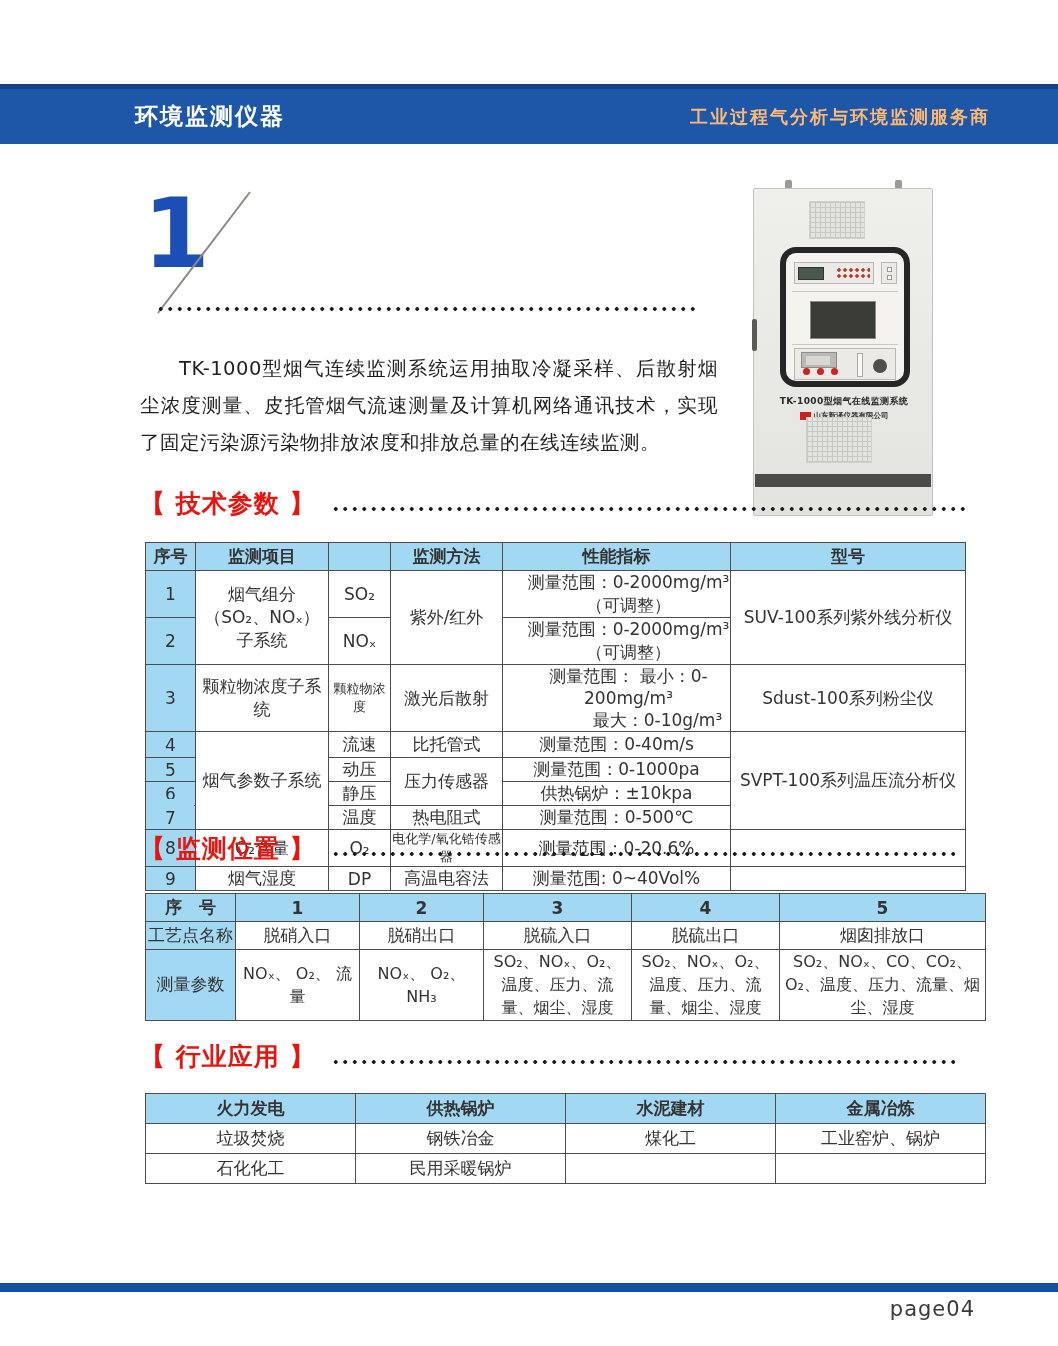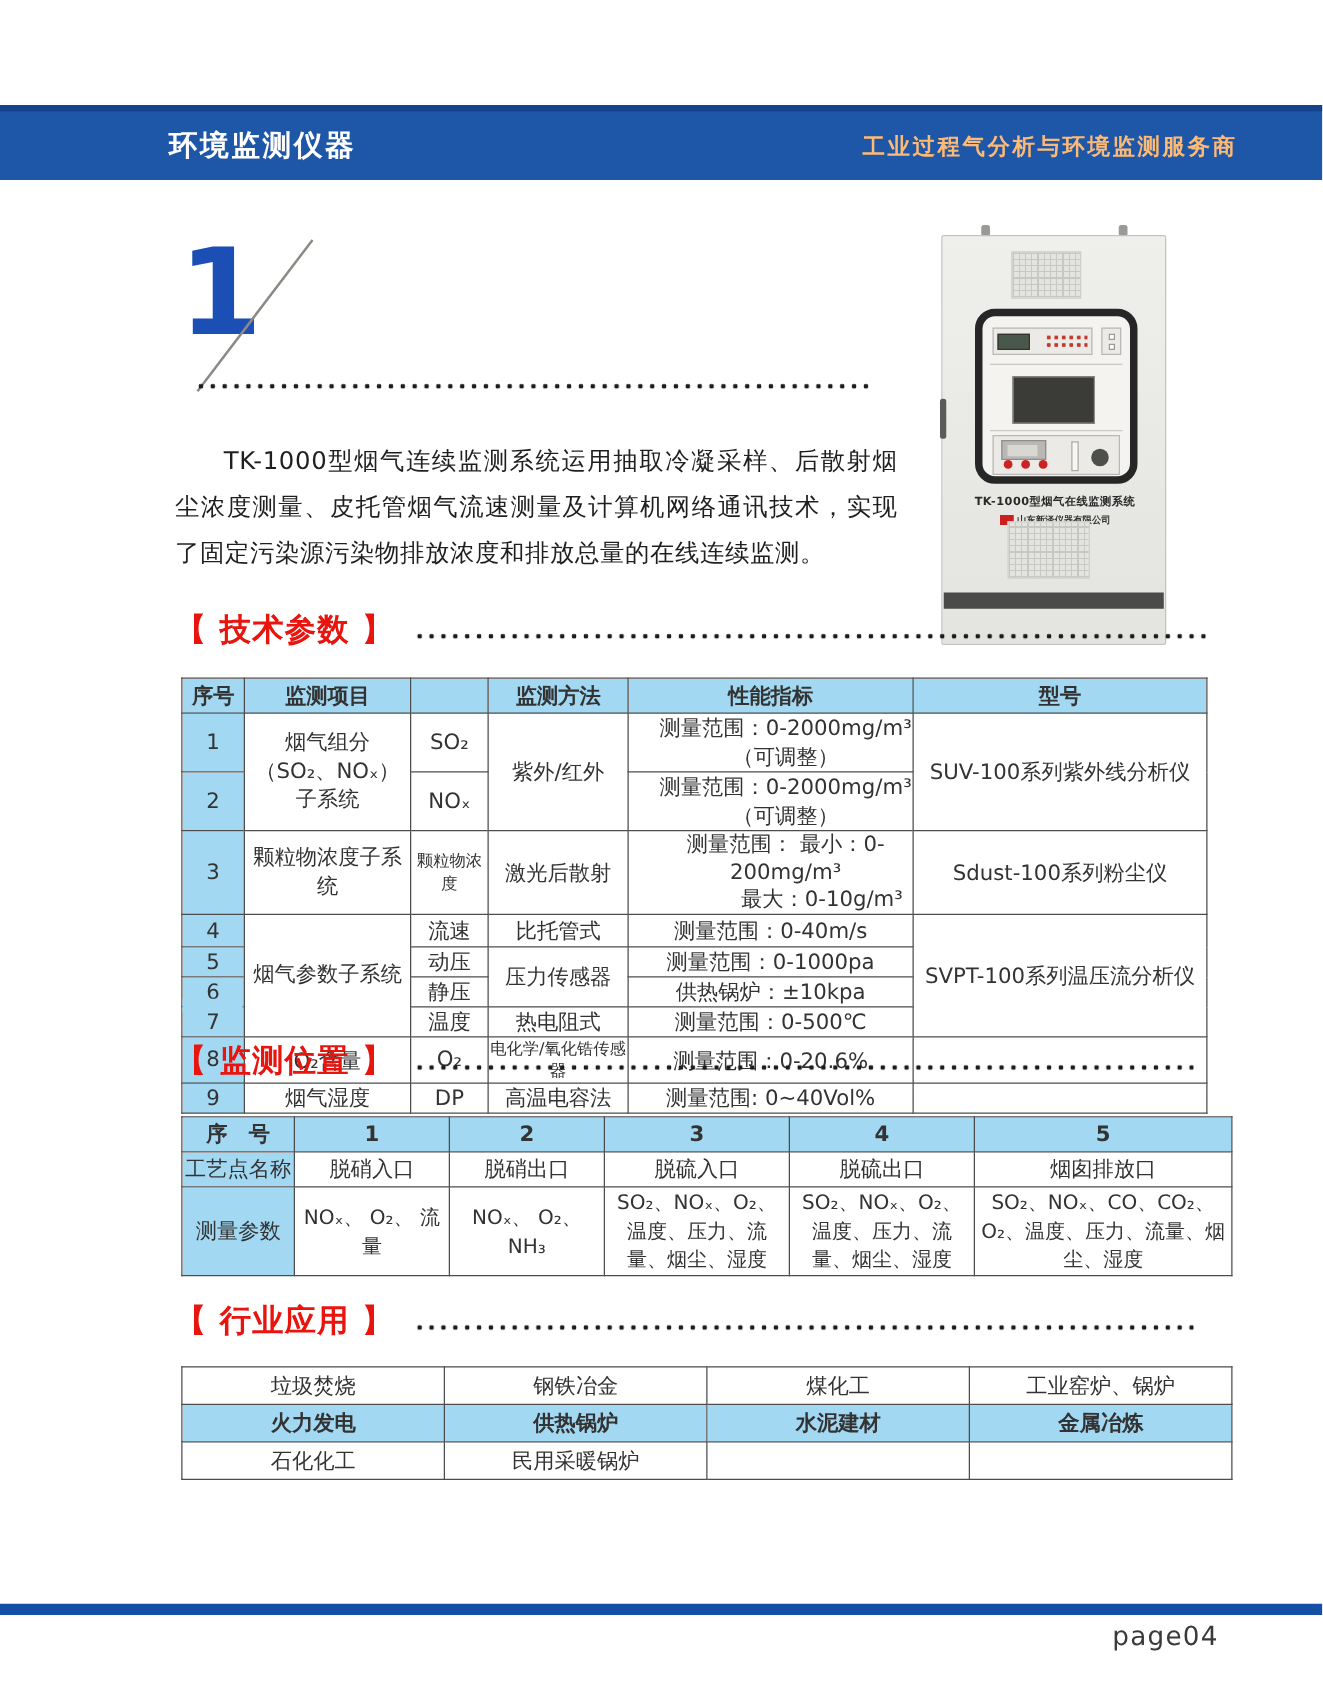--- a/index.html
+++ b/index.html
@@ -306,30 +306,30 @@
 
   <table id="ind-table">
     <colgroup>
         <col style="width:210px">
         <col style="width:210px">
         <col style="width:210px">
         <col style="width:210px">
       </colgroup>
     <tbody>
         <tr>
+      <th>火力发电</th>
+      <th>供热锅炉</th>
+      <th>水泥建材</th>
+      <th>金属冶炼</th>
+    </tr>
+    <tr>
       <td>垃圾焚烧</td>
       <td>钢铁冶金</td>
       <td>煤化工</td>
       <td>工业窑炉、锅炉</td>
-    </tr>
-    <tr>
-      <th>火力发电</th>
-      <th>供热锅炉</th>
-      <th>水泥建材</th>
-      <th>金属冶炼</th>
     </tr>
     <tr>
       <td>石化化工</td>
       <td>民用采暖锅炉</td>
       <td></td>
       <td></td>
     </tr>
   </tbody>
     </table>
 

